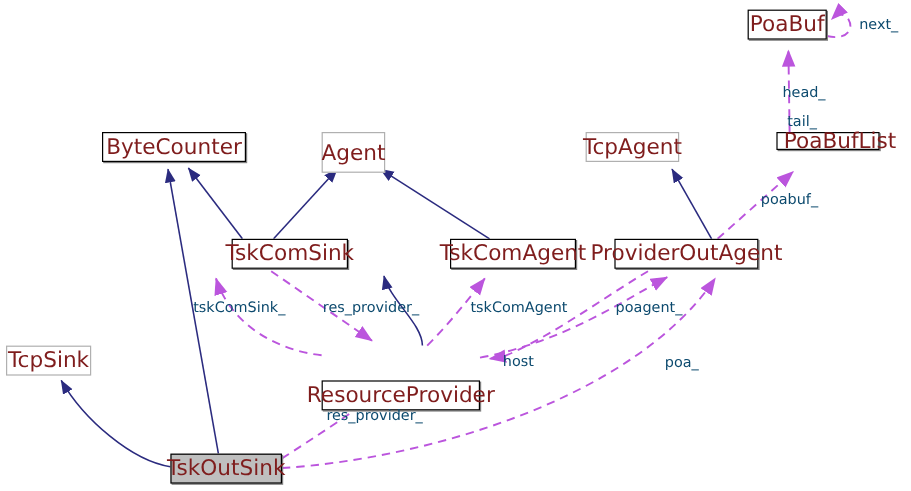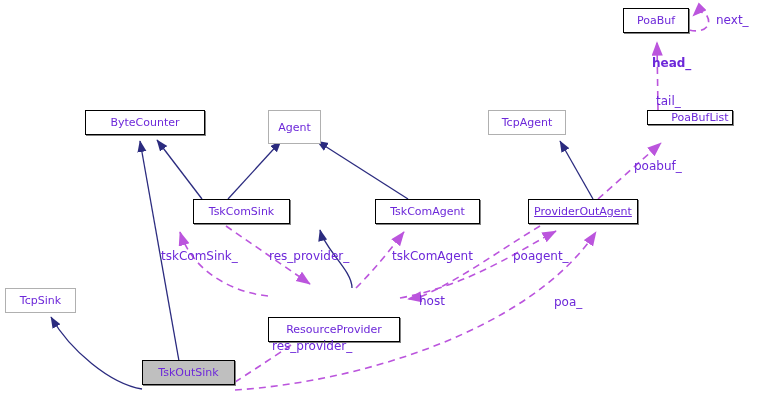--- a/index.html
+++ b/index.html
@@ -22,41 +22,41 @@
     width: 759px;
     height: 409px;
   }
   .node {
     position: absolute;
     box-sizing: border-box;
     display: flex;
     align-items: center;
     justify-content: center;
     background: #ffffff;
-    font-size: 11px;
-    color: #6d28d9;
+    font-size: 18px;
+    color: #7f1d1d;
     white-space: nowrap;
     letter-spacing: 0px;
   }
   .node.base {
     border: 1px solid #b0b0b0;
   }
   .node.derived {
     border: 1px solid #000000;
     box-shadow: 1px 1px 0 0 #808080;
   }
   .node.current {
     border: 1px solid #000000;
     background: #bfbfbf;
     box-shadow: 1px 1px 0 0 #808080;
   }
   .edge-label {
     position: absolute;
     font-size: 12px;
-    color: #6d28d9;
+    color: #0c4a6e;
     white-space: nowrap;
     background: transparent;
   }
 </style>
 </head>
 <body>
 
 <div id="canvas">
 
   <svg id="edges" viewBox="0 0 759 409" xmlns="http://www.w3.org/2000/svg">
@@ -118,33 +118,33 @@
 
   <div class="node base" style="left:488px; top:110px; width:78px; height:25px;">TcpAgent</div>
 
   <div class="node derived" style="left:647px; top:110px; width:86px; height:15px;padding-left:20px;">PoaBufList</div>
 
   <div class="node derived" style="left:165px; top:199px; width:97px; height:25px;margin-left:28px;">TskComSink</div>
 
 
   <div class="node derived" style="left:375px; top:199px; width:105px; height:25px;">TskComAgent</div>
 
-  <div class="node derived" style="left:528px; top:199px; width:110px; height:25px;text-decoration:underline;">ProviderOutAgent</div>
+  <div class="node derived" style="left:512px; top:199px; width:120px; height:25px;">ProviderOutAgent</div>
 
   <div class="node base" style="left:5px; top:288px; width:71px; height:25px;">TcpSink</div>
 
   <div class="node derived" style="left:268px; top:288px; width:132px; height:25px;margin-top:29px;">ResourceProvider</div>
 
-  <div class="node current" style="left:142px; top:360px; width:93px; height:25px;text-align:center;">TskOutSink</div>
+  <div class="node current" style="left:142px; top:378px; width:93px; height:25px;text-align:center;">TskOutSink</div>
 
   <div class="edge-label" style="left:716px; top:13px;">next_</div>
 
   <div class="edge-label" style="left:656px; top:58px;margin-top:36px;">tail_</div>
 
-  <div class="edge-label" style="left:652px; top:56px;font-weight:bold;">head_</div>
+  <div class="edge-label" style="left:652px; top:70px;">head_</div>
 
   <div class="edge-label" style="left:634px; top:159px;">poabuf_</div>
 
   <div class="edge-label" style="left:161px; top:249px;">tskComSink_</div>
 
   <div class="edge-label" style="left:269px; top:249px;">res_provider_</div>
 
   <div class="edge-label" style="left:392px; top:249px;">tskComAgent</div>
 
   <div class="edge-label" style="left:513px; top:249px;">poagent_</div>

